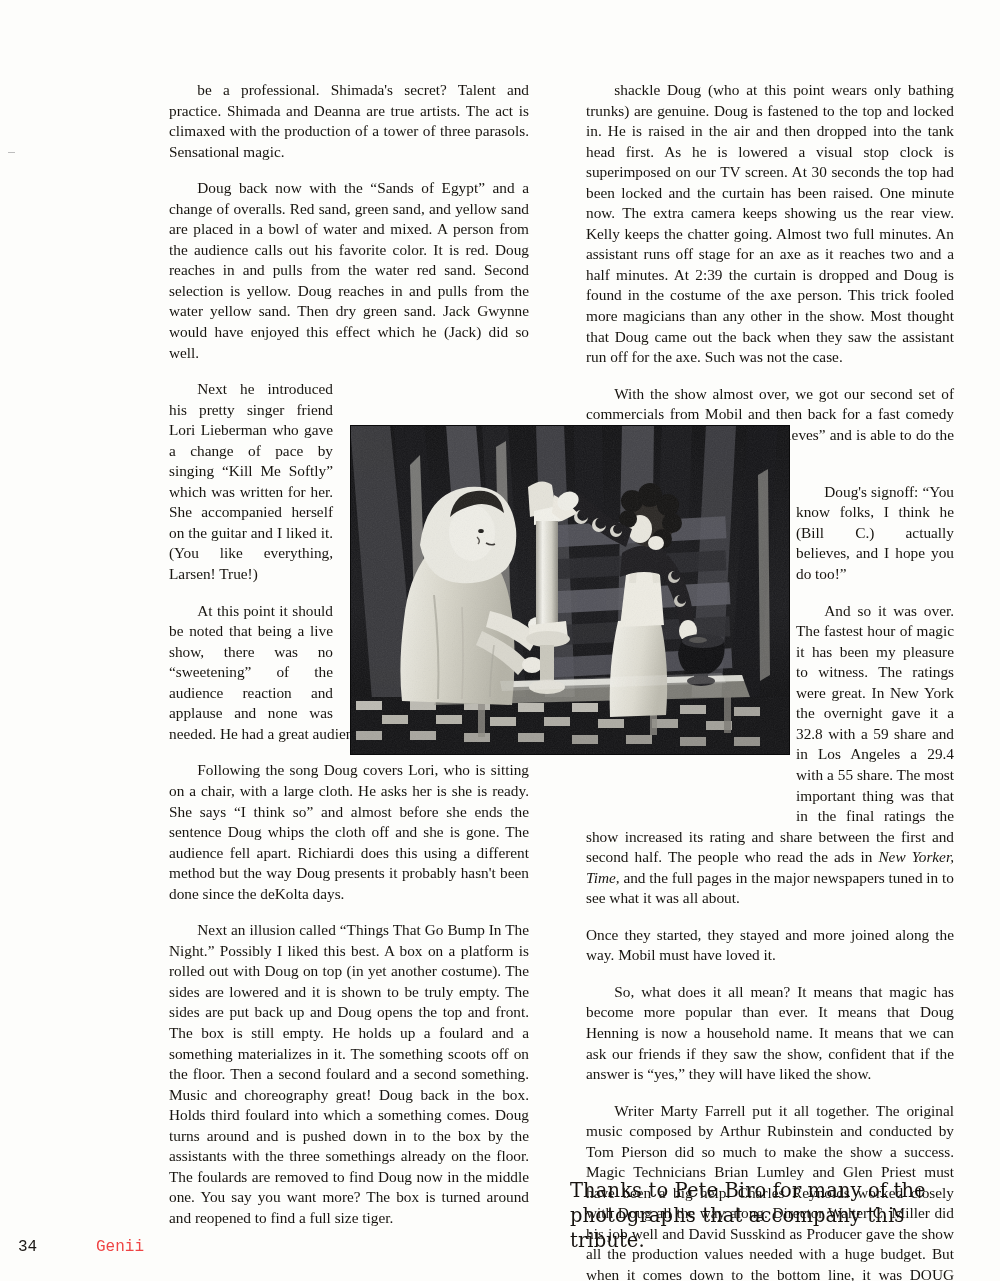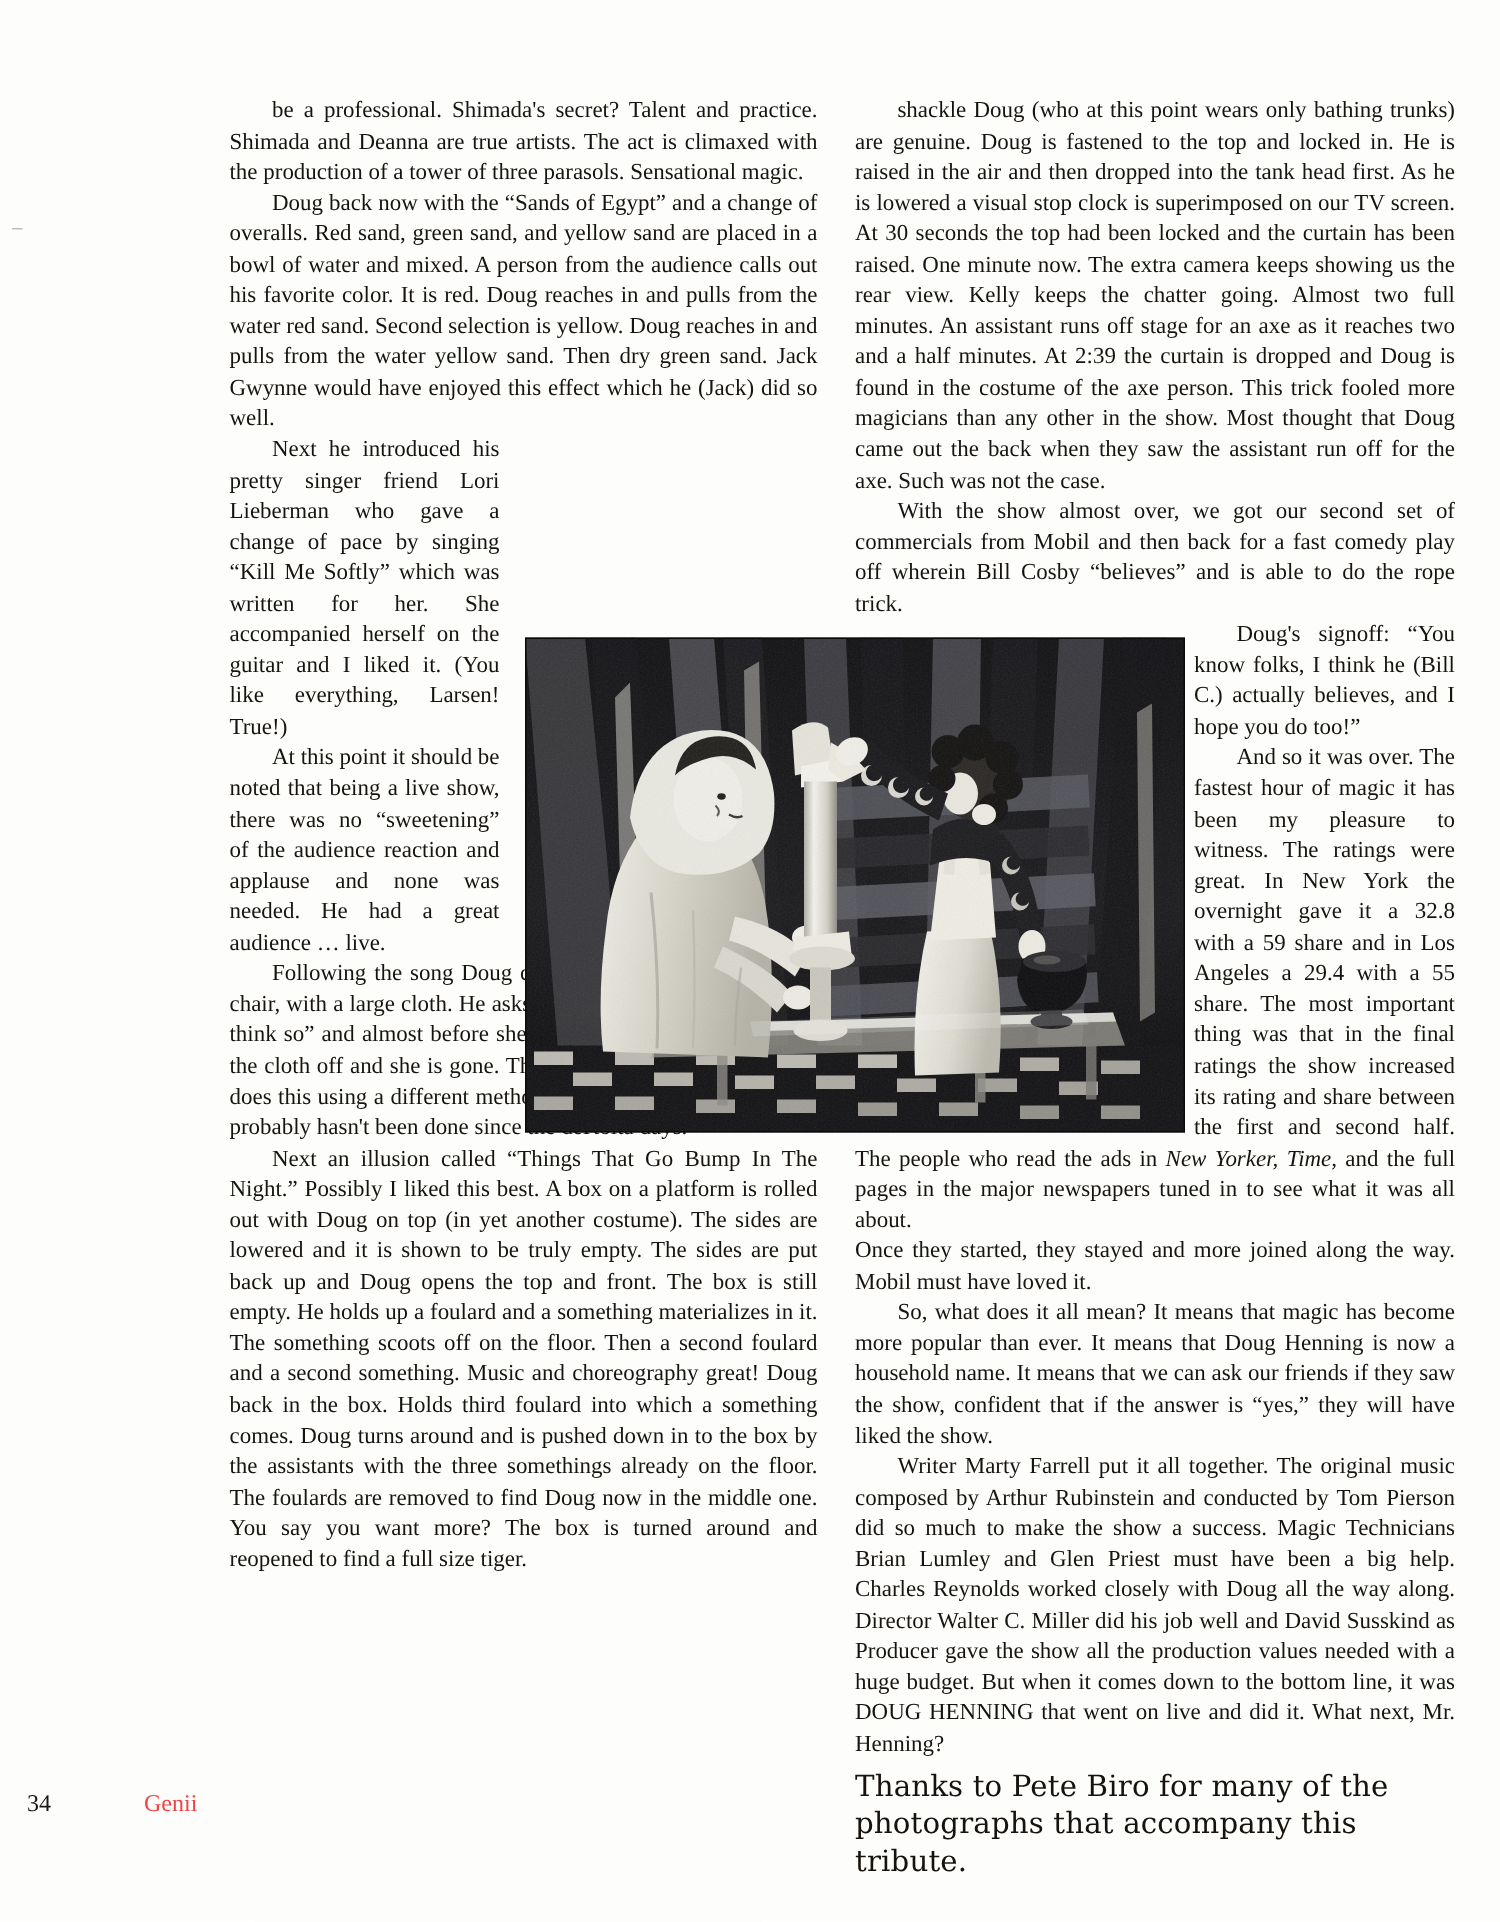--- a/index.html
+++ b/index.html
@@ -31,21 +31,21 @@
     line-height: 20.55px;
     text-align: justify;
     text-justify: inter-word;
     hyphens: manual;
     color: #17140f;
   }
   .col-left  { left: 153px; }
   .col-right { left: 570px; width: 400px; }
 
   .col p {
-    margin: 0;
+    margin: 16px;
     text-indent: 1.85em;
   }
   .col p.noindent { text-indent: 0; }
 
   
   .photo-gap-left {
     float: right;
     width: 212px;
     height: 336px;
     margin: 0;
@@ -82,23 +82,24 @@
     font-size: 19.5px;
     line-height: 25px;
     color: #16120e;
     letter-spacing: .1px;
   }
 
   
   .footer {
     position: absolute;
     left: 0;
-    top: 1194px;
+    top: 1238px;
     width: 1000px;
     height: 30px;
+    font-family: Liberation Mono, monospace;
   }
   .folio {
     position: absolute;
     left: 18px;
     top: 0;
     font-size: 16px;
     color: #1a1714;
   }
   .magazine {
     position: absolute;

